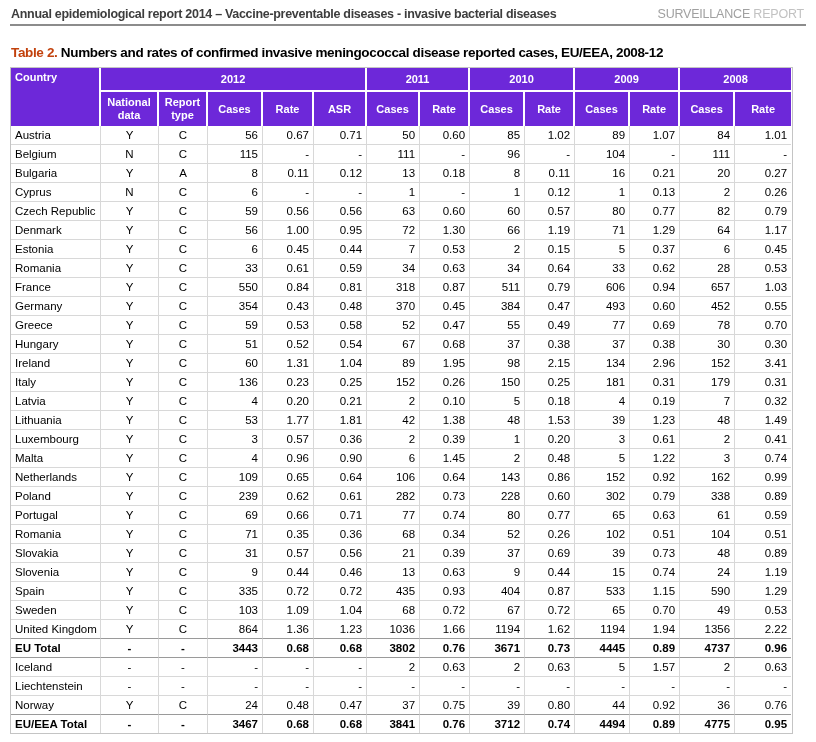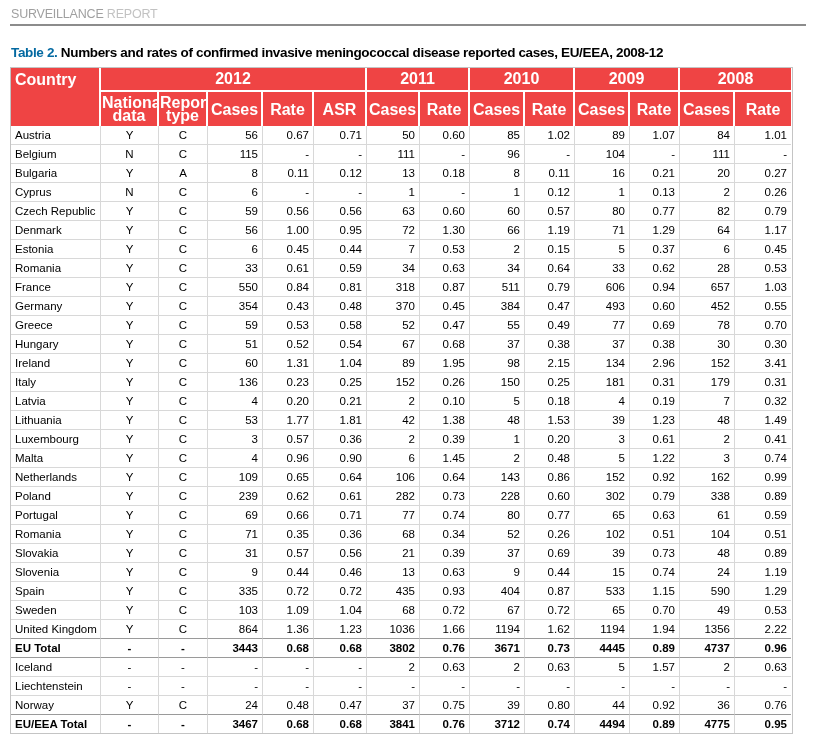--- a/index.html
+++ b/index.html
@@ -22,35 +22,35 @@
   }
   .badge { font-size: 12.5px; font-weight: normal; letter-spacing: -0.2px; white-space: nowrap; }
   .badge .primary { color: #a0a0a0; }
   .badge .secondary { color: #c2c2c2; }
   
   .table-title {
     margin: 19px 10px 7px 11px;
     font-size: 13.5px; font-weight: bold; letter-spacing: -0.35px;
     white-space: nowrap;
   }
-  .table-title .num { color: #0369a1; }
+  .table-title .num { color: #c2410c; }
   
   .table-wrap {
     margin-left: 10px;
     width: 781px;
     border: 1px solid #c4c4c4;
   }
   table {
     border-collapse: separate; border-spacing: 0;
     table-layout: fixed; width: 780px;
     font-size: 11.5px;
   }
   thead th {
-    background: #ef4444; color: #fff;
-    font-weight: bold; font-size: 16px;
+    background: #6d28d9; color: #fff;
+    font-weight: bold; font-size: 11px;
     padding: 2px 3px;
     overflow: hidden;
   }
   th.country-h {
     text-align: left; vertical-align: top;
     padding: 3px 0 0 4px;
     border-right: 2px solid #fff;
   }
   th.year-cell {
     height: 18px;
@@ -76,20 +76,21 @@
   td.center  { text-align: center; }
   td.num     { text-align: right; }
   tr.row-total td { font-weight: bold; border-bottom-color: #9a9a9a; }
   tr.row-pre-total td { border-bottom-color: #9a9a9a; }
   tbody tr:last-child td { border-bottom: none; }
 </style>
 </head>
 <body>
 
 <div class="page-header">
+  <span class="doc-title">Annual epidemiological report 2014 – Vaccine-preventable diseases - invasive bacterial diseases</span>
   <span class="badge">
     <span class="primary">SURVEILLANCE</span>
     <span class="secondary">REPORT</span>
   </span>
 </div>
 
 <div class="table-title">
   <span class="num">Table 2.</span><span> Numbers and rates of confirmed invasive meningococcal disease reported cases, EU/EEA, 2008-12</span>
 </div>
 

